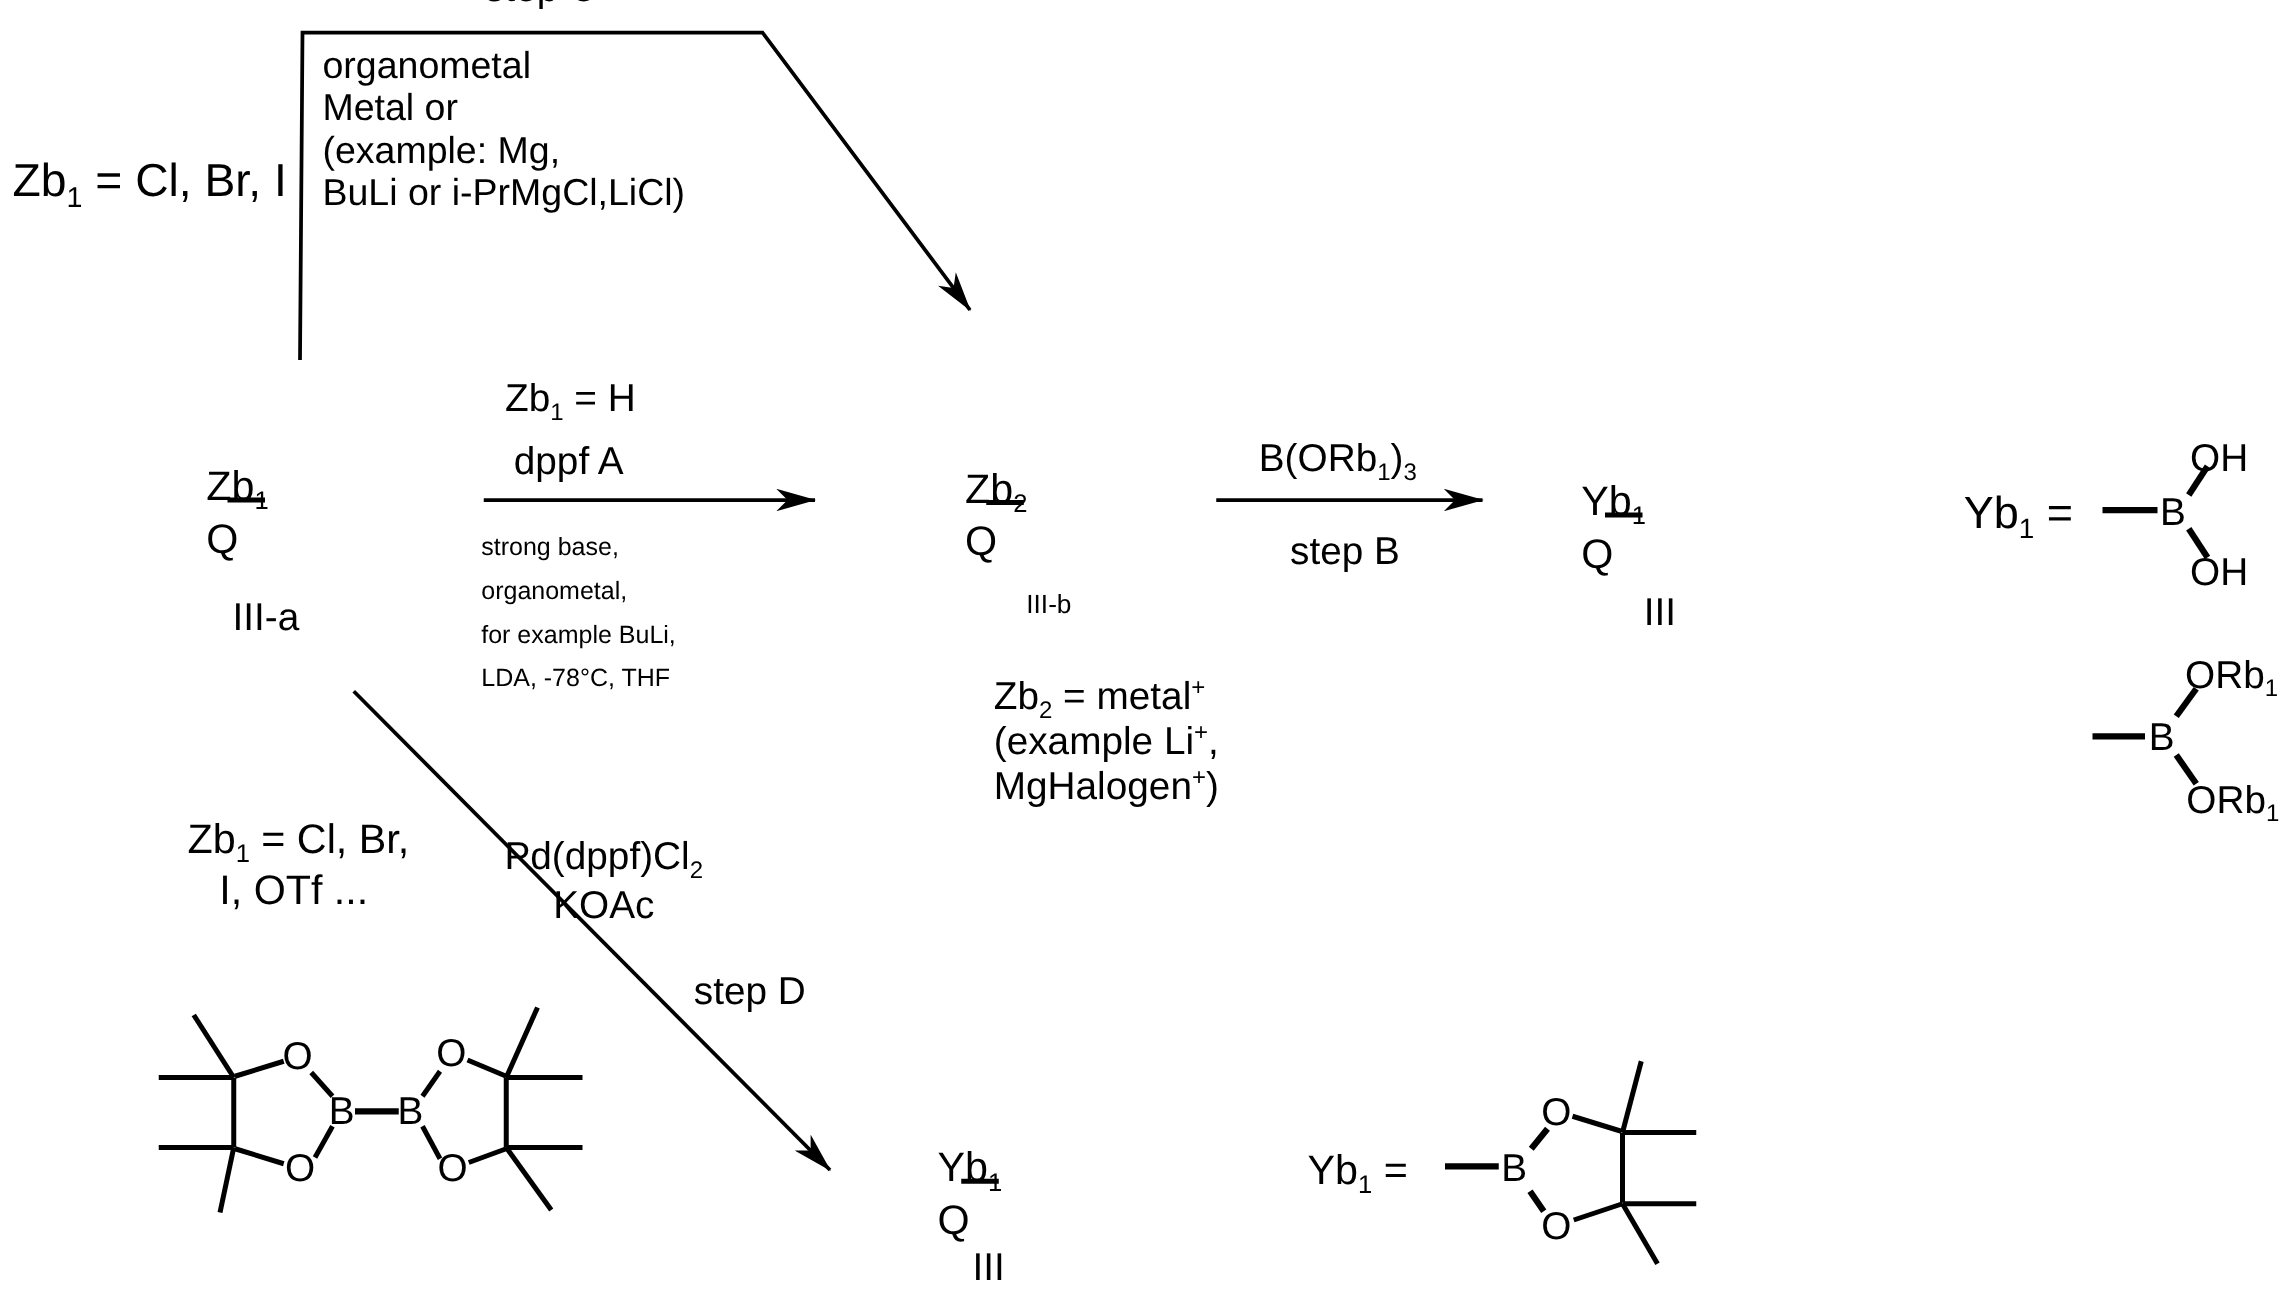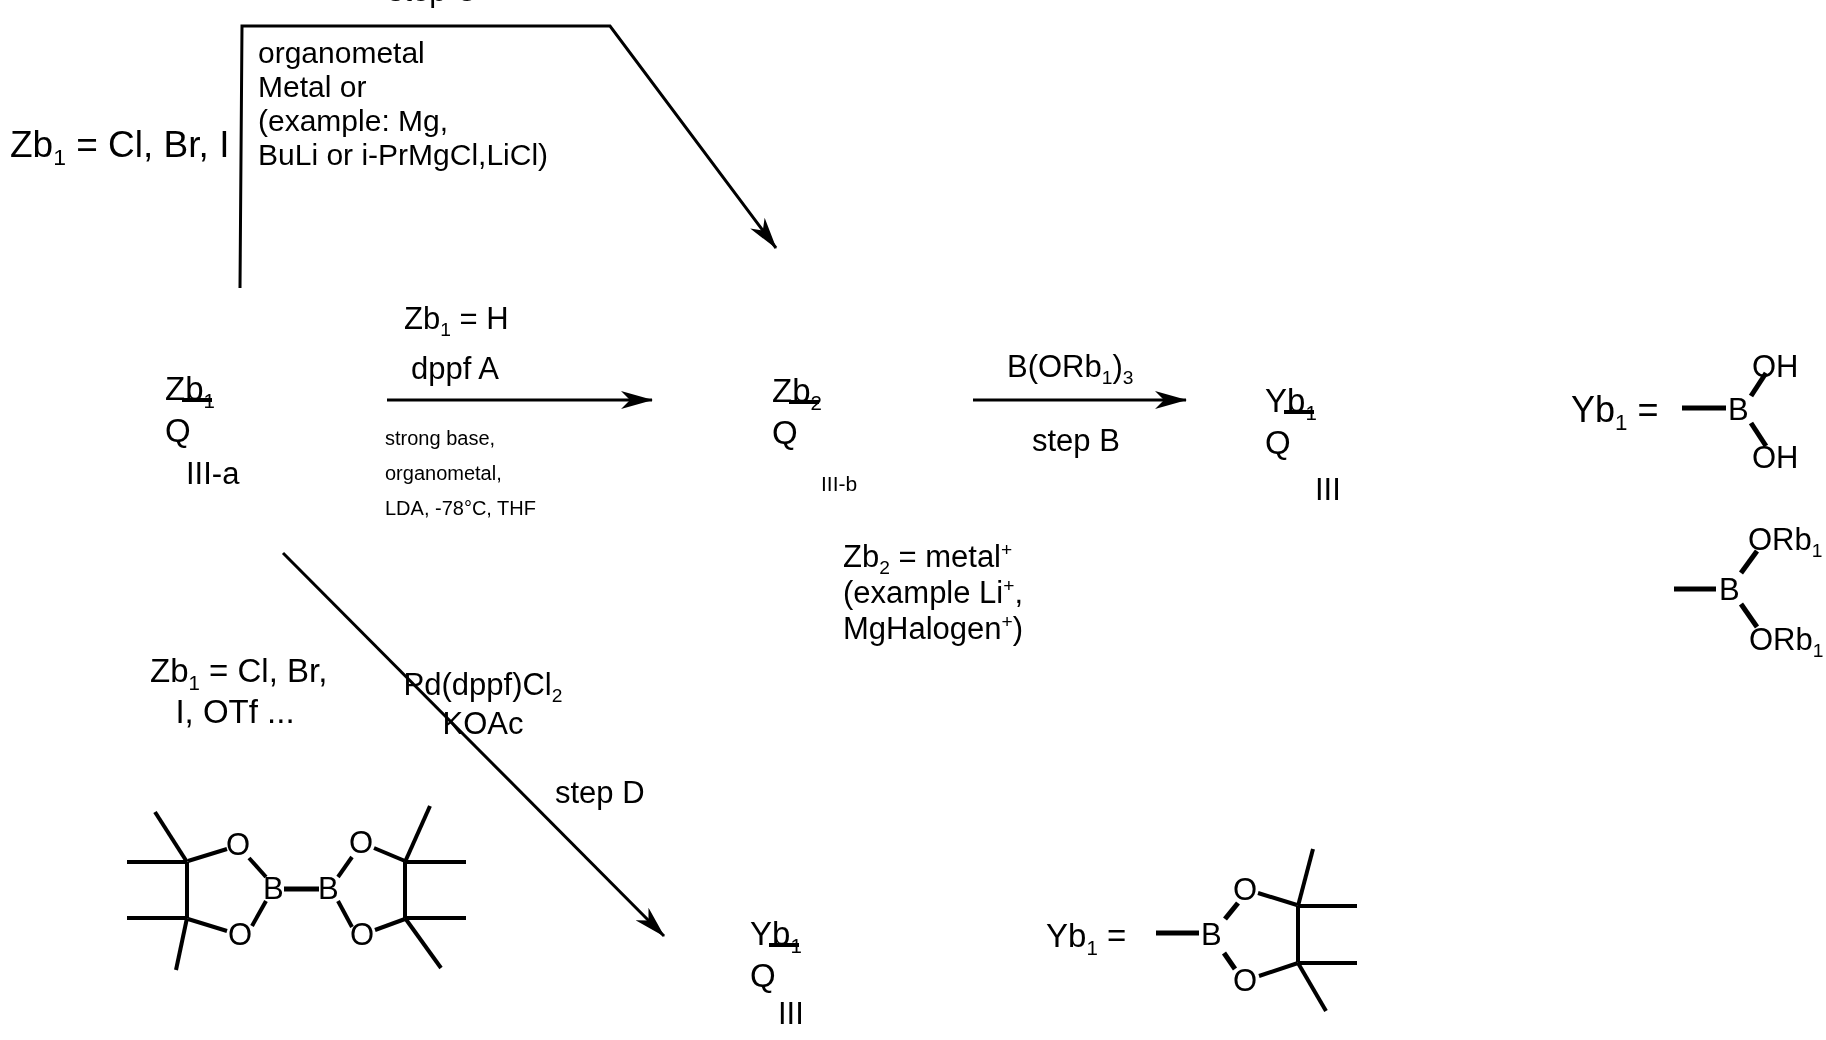--- a/index.html
+++ b/index.html
@@ -107,37 +107,38 @@
     <span>Metal or</span>
     <span>(example: Mg,</span>
     <span>BuLi or i-PrMgCl,LiCl)</span>
   </div>
 
   <div class="formula" style="left:165px; top:370px; font-size:33px;">
     <span>Zb<sub>1</sub></span>
     <span class="bond-bar"></span>
     <span>Q</span>
   </div>
-  <div class="t" style="left:186px; top:456px; font-size:31px;">III-a</div>
+  <div class="t" style="left:186px; top:476px; font-size:31px;">III-a</div>
 
   <div class="t" style="left:404px; top:301px; font-size:31px;">Zb<sub>1</sub> = H</div>
   <div class="t" style="left:411px; top:351px; font-size:31px;">dppf A</div>
   <div class="block" style="left:385px; top:421px; font-size:20px; line-height:35px;">
     <span>strong base,</span>
     <span>organometal,</span>
+    <span>for example BuLi,</span>
     <span>LDA, -78°C, THF</span>
   </div>
 
   <div class="formula" style="left:772px; top:372px; font-size:33px;">
     <span>Zb<sub>2</sub></span>
     <span class="bond-bar"></span>
     <span>Q</span>
   </div>
   <div class="t" style="left:821px; top:472px; font-size:21px;">III-b</div>
-  <div class="block" style="left:795px; top:539px; font-size:31px; line-height:36px;margin-left:48px;">
+  <div class="block" style="left:795px; top:539px; font-size:31px; line-height:36px;">
     <span>Zb<sub>2</sub> = metal<sup>+</sup></span>
     <span>(example Li<sup>+</sup>,</span>
     <span>MgHalogen<sup>+</sup>)</span>
   </div>
 
   <div class="t" style="left:1007px; top:349px; font-size:31px;">B(ORb<sub>1</sub>)<sub>3</sub></div>
   <div class="t" style="left:1032px; top:423px; font-size:31px;">step B</div>
 
   <div class="formula" style="left:1265px; top:382px; font-size:33px;">
     <span>Yb<sub>1</sub></span>

